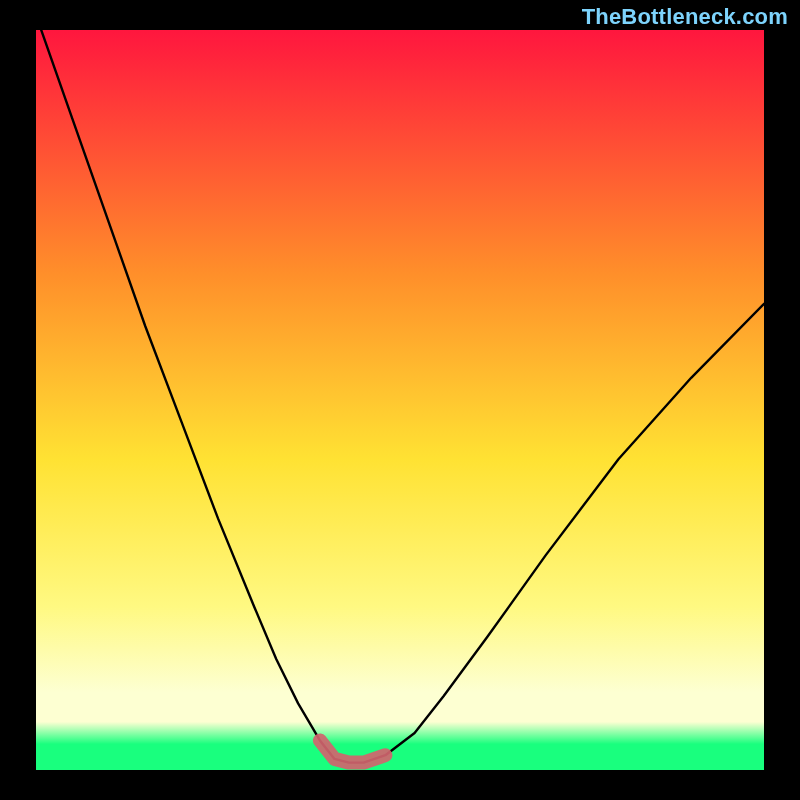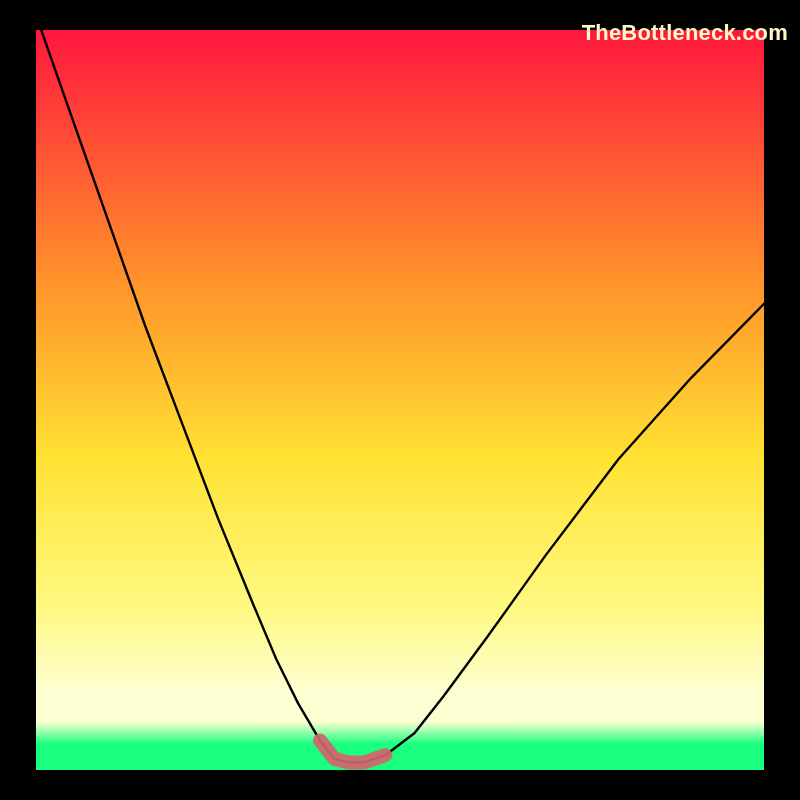--- a/index.html
+++ b/index.html
@@ -11,26 +11,26 @@
     overflow: hidden;
   }
   .stage {
     position: relative;
     width: 800px;
     height: 800px;
     background: #000;
   }
   .watermark {
     position: absolute;
-    top: 20px;
+    top: 4px;
     right: 12px;
     font-family: Arial, Helvetica, sans-serif;
     font-size: 22px;
     font-weight: 600;
-    color: #fef9c3;
+    color: #7dd3fc;
     letter-spacing: 0.2px;
     z-index: 5;
   }
   svg {
     position: absolute;
     top: 0;
     left: 0;
     width: 800px;
     height: 800px;
     display: block;

